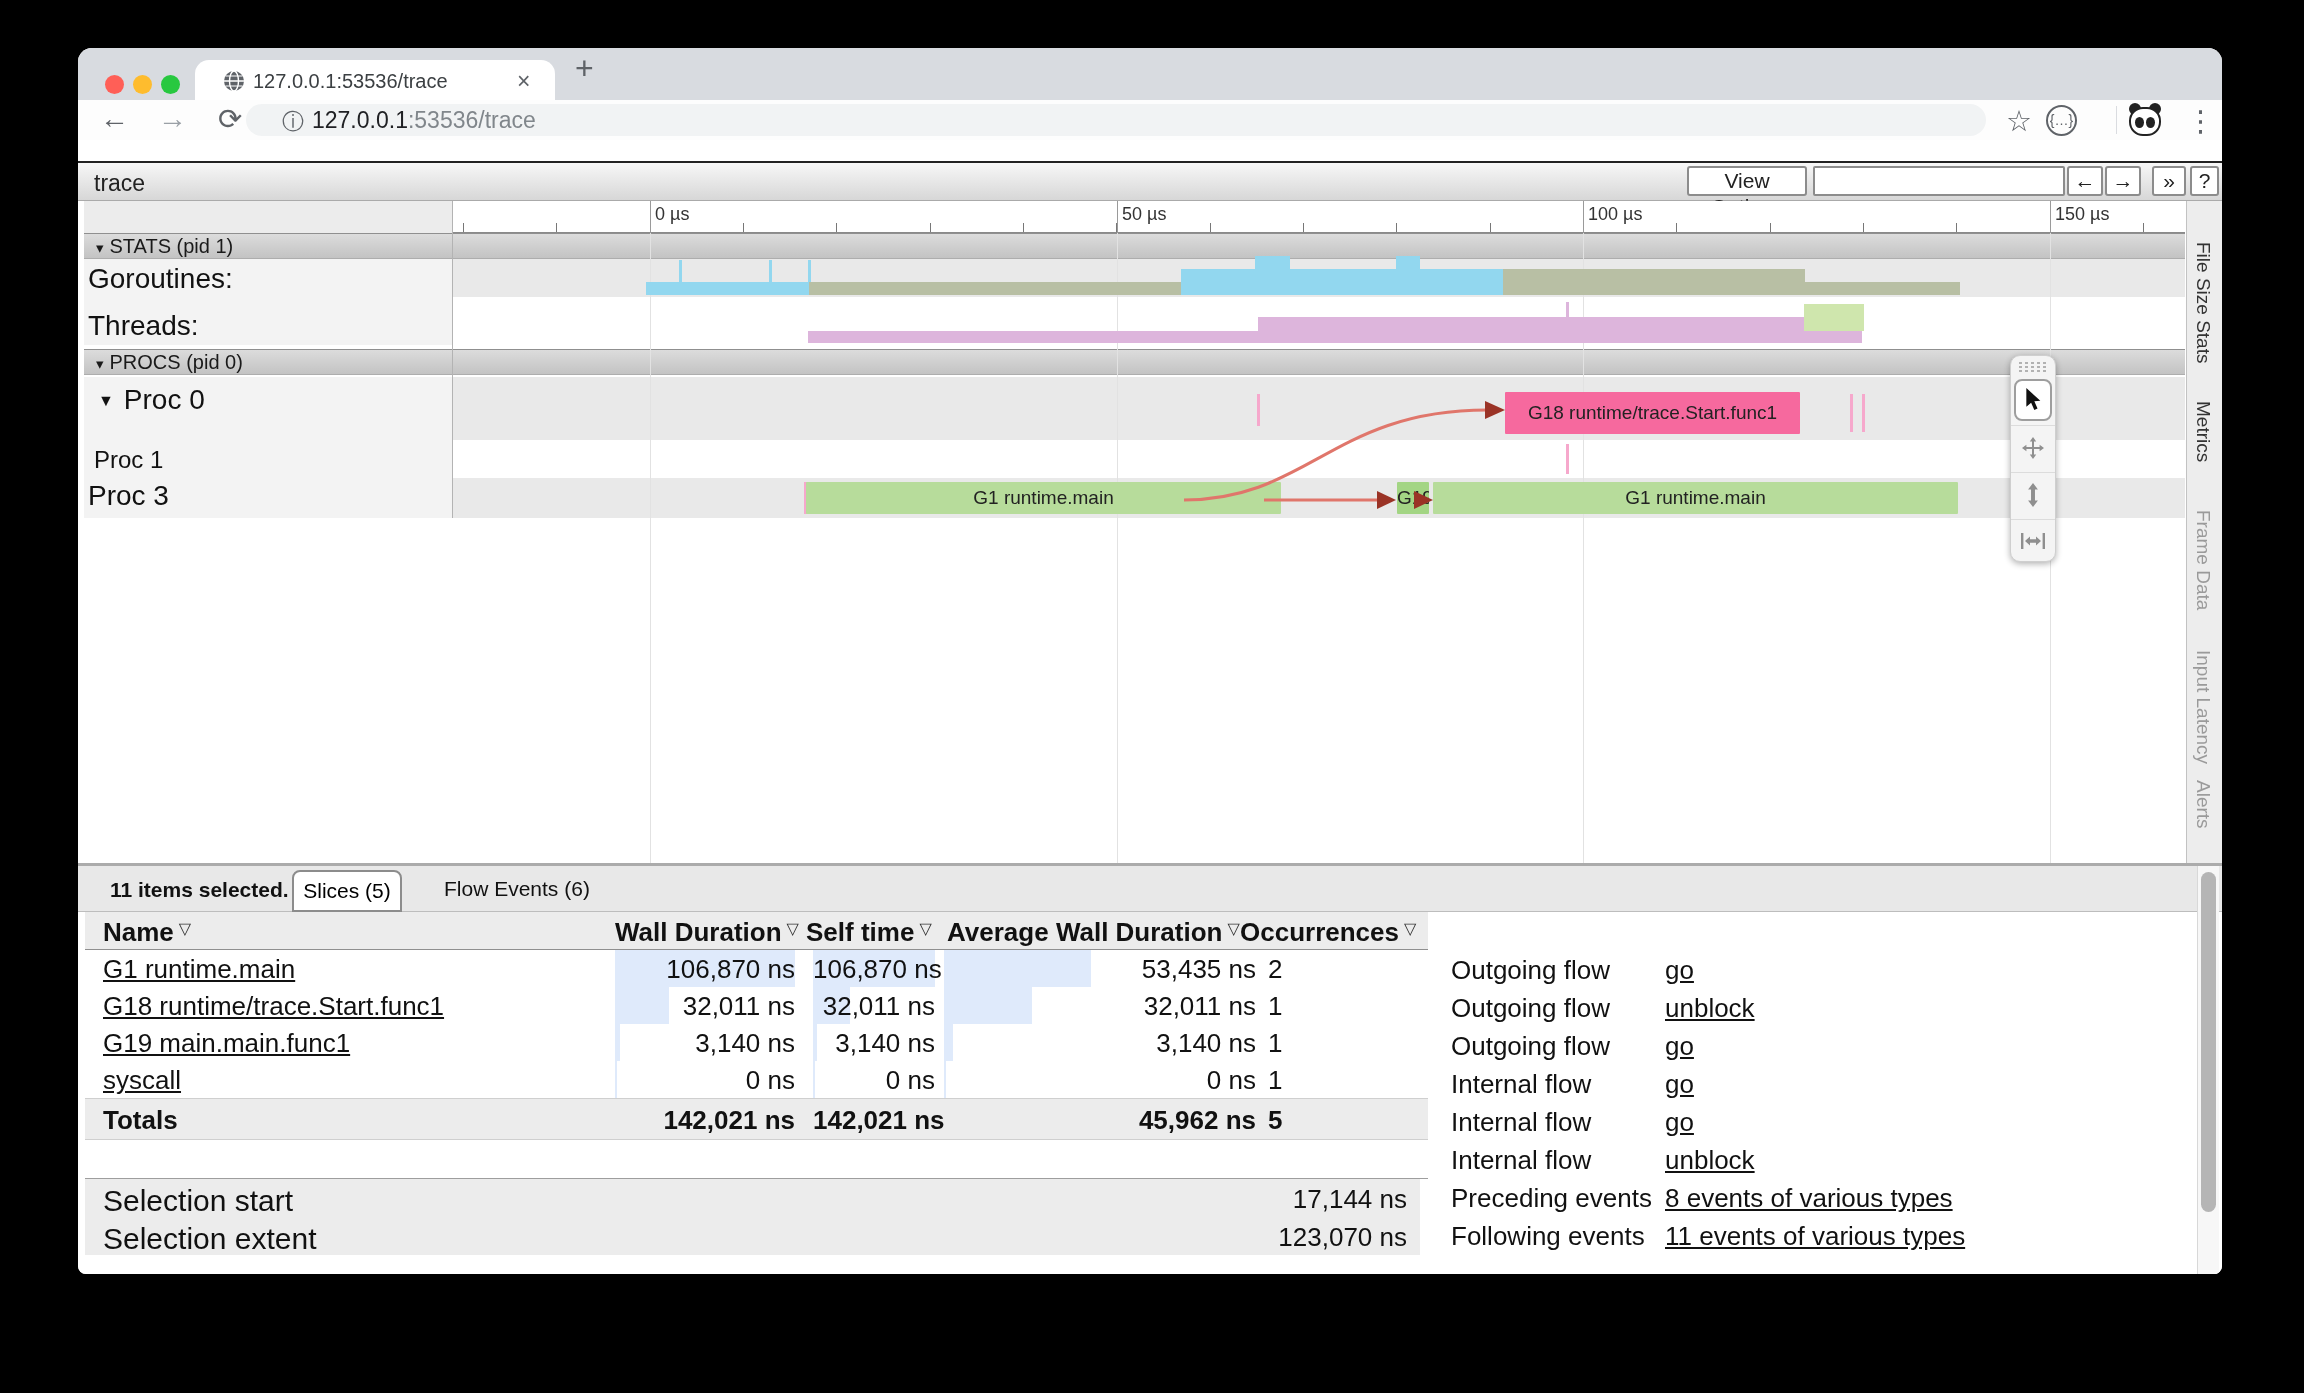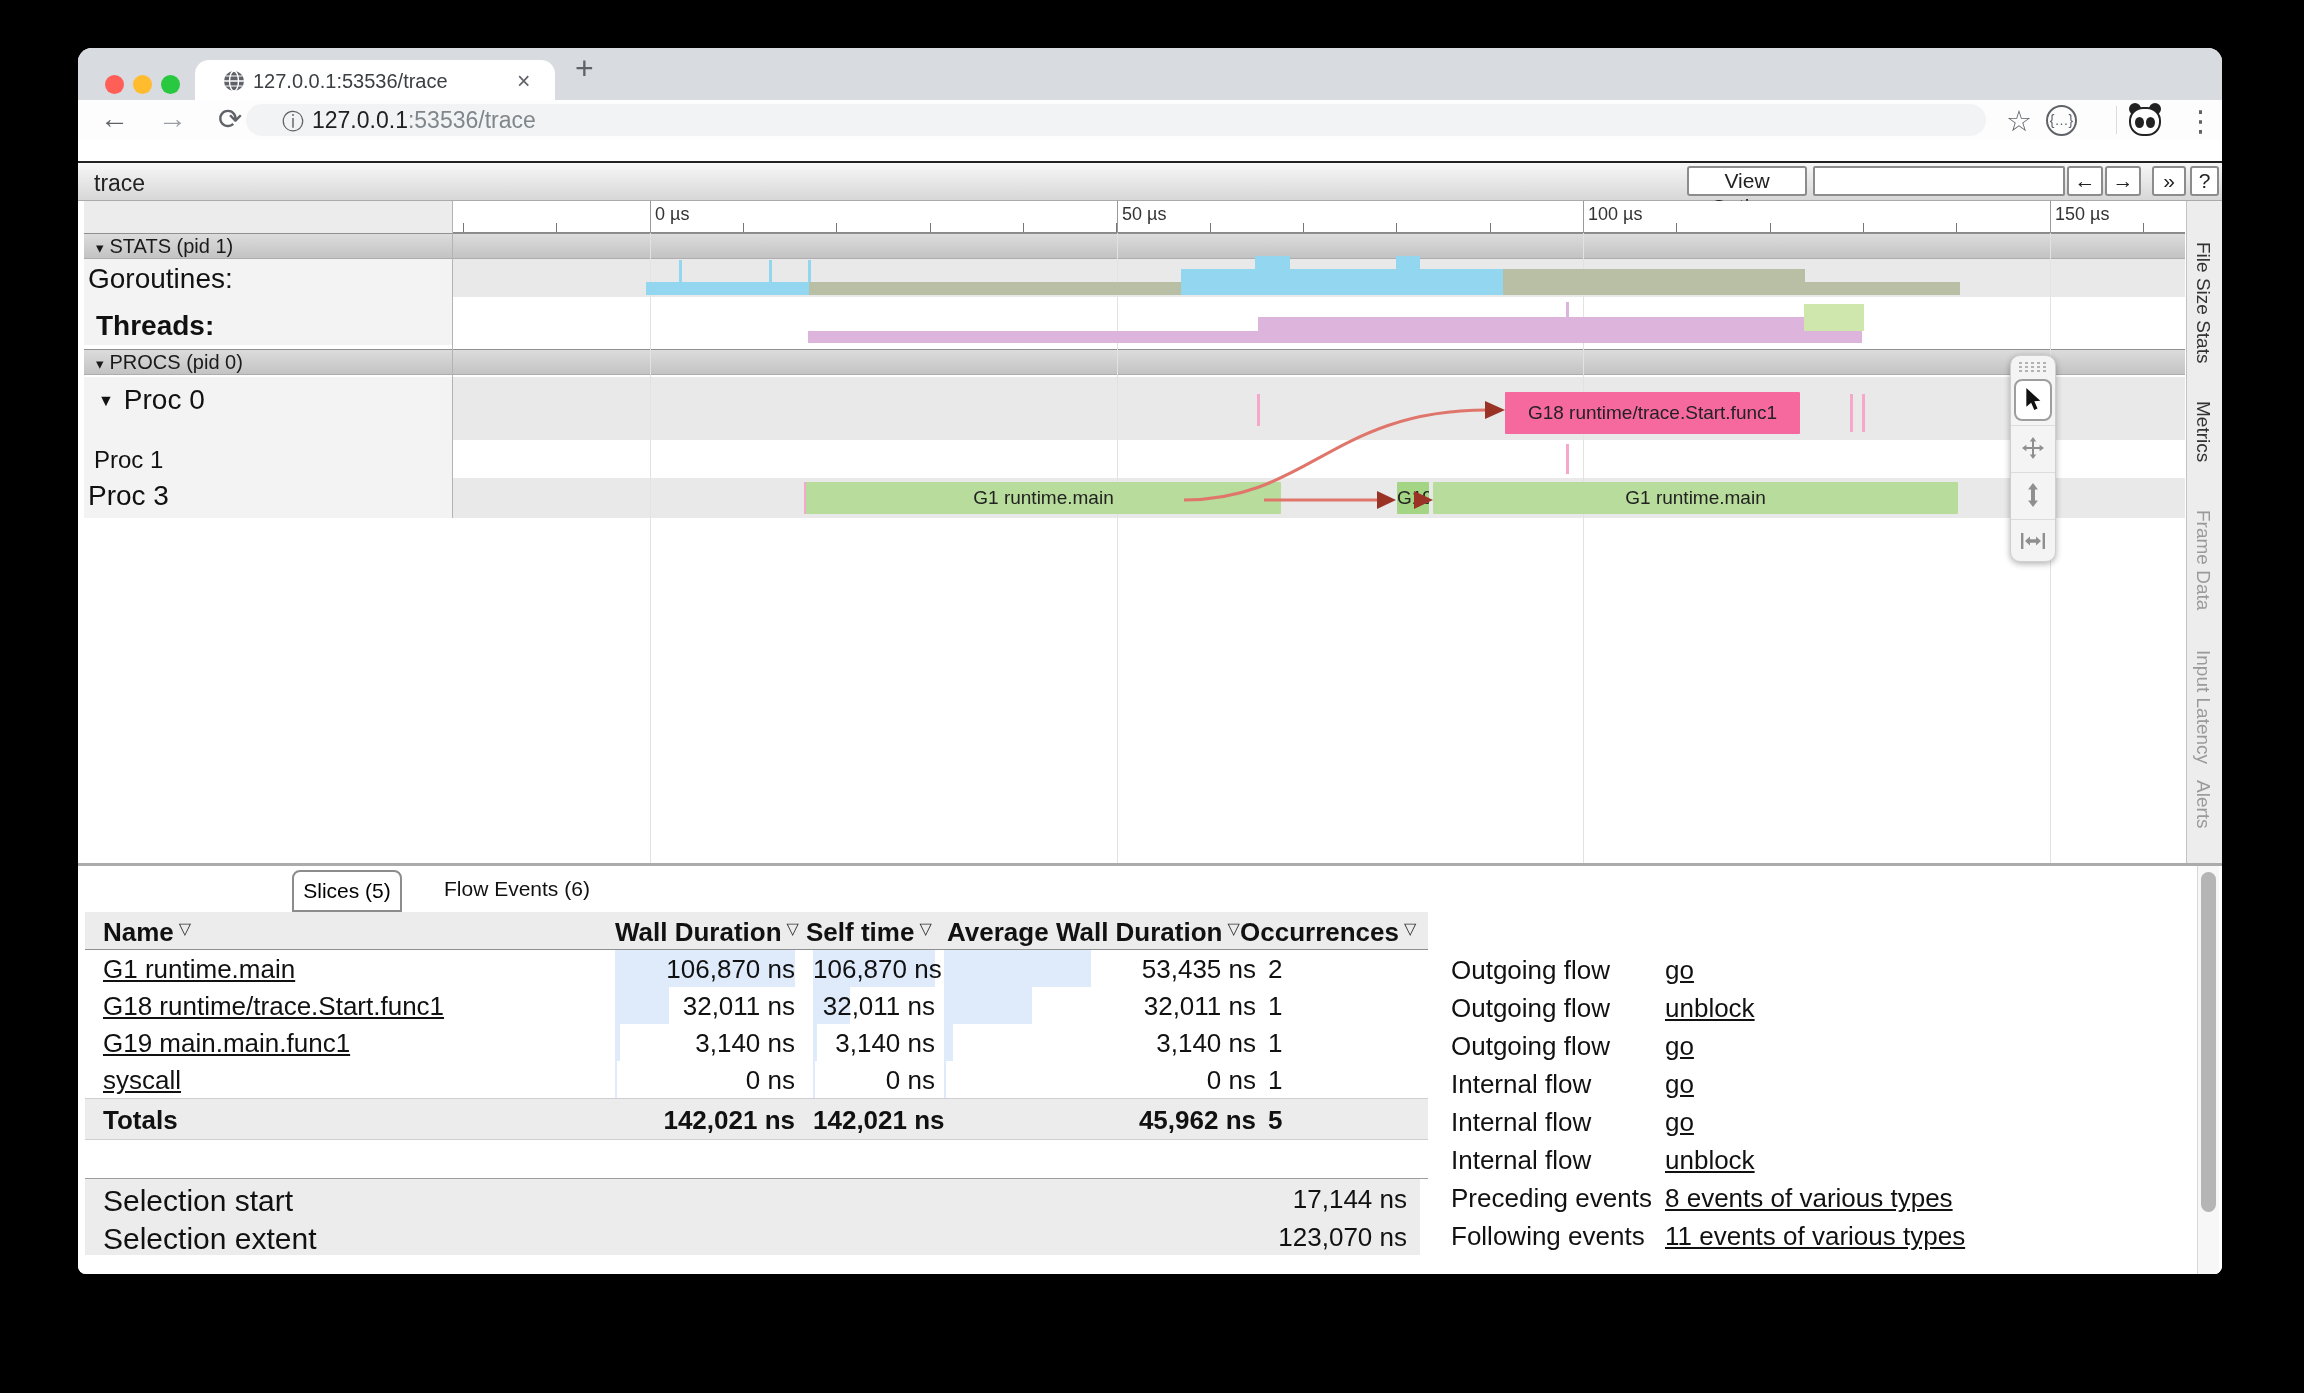--- a/index.html
+++ b/index.html
@@ -56,21 +56,21 @@
   #stats-hdr{top:185px;} #procs-hdr{top:301px;}
   #labelcol-stats{left:6px;top:211px;width:368px;height:86px;background:#f3f3f3;}
   #labelcol-procs{left:6px;top:329px;width:368px;height:141px;background:#f3f3f3;}
   #labelcol-border{left:374px;top:153px;width:1px;height:317px;background:#b3b3b3;}
   .rowband{left:374px;width:1733px;background:#e9e9e9;}
   #band-goroutines{top:211px;height:38px;}
   #band-proc0{top:329px;height:63px;}
   #band-proc3{top:430px;height:40px;}
   .tracklabel{color:#111;white-space:nowrap;}
   #lbl-goroutines{left:10px;top:215px;font-size:28px;}
-  #lbl-threads{left:18px;top:262px;font-size:28px;font-weight:bold;}
+  #lbl-threads{left:10px;top:262px;font-size:28px;}
   #lbl-proc0{left:20px;top:336px;font-size:28px;}
   #lbl-proc0 .tri{font-size:16px;margin-right:10px;vertical-align:3px;}
   #lbl-proc1{left:16px;top:398px;font-size:24px;}
   #lbl-proc3{left:10px;top:432px;font-size:28px;}
   .gridline{top:185px;width:1px;height:630px;background:#e2e2e2;}
   .cbar{position:absolute;}
   .slice{position:absolute;font-size:19px;color:#222;text-align:center;overflow:hidden;
     white-space:nowrap;border-radius:1px;}
   #flow-svg{left:0;top:0;pointer-events:none;}
   
@@ -296,20 +296,23 @@
       <div class="side-tab" style="top: 41px;">File Size Stats</div>
       <div class="side-tab" style="top: 200px;">Metrics</div>
       <div class="side-tab muted" style="top: 309px;">Frame Data</div>
       <div class="side-tab muted" style="top: 449px;">Input Latency</div>
       <div class="side-tab muted" style="top: 579px;">Alerts</div>
     </div>
 
   <div id="splitter" class="abs"></div>
 
   <div id="bottom" class="abs">
+    <div id="bstrip" class="abs">
+      <span id="sel-count" class="abs">11 items selected.</span>
+    </div>
     <div id="tab-slices" class="abs">Slices (5)</div>
     <span id="tab-flow" class="btab abs">Flow Events (6)</span>
 
     <div id="thead" class="abs">
         <span class="th" style="left: 18px;">Name<span class="sg">▽</span></span>
         <span class="th" style="left: 530px;">Wall Duration<span class="sg">▽</span></span>
         <span class="th" style="left: 721px;">Self time<span class="sg">▽</span></span>
         <span class="th" style="left: 862px;">Average Wall Duration<span class="sg">▽</span></span>
         <span class="th" style="left: 1155px;">Occurrences<span class="sg">▽</span></span>
       </div>

